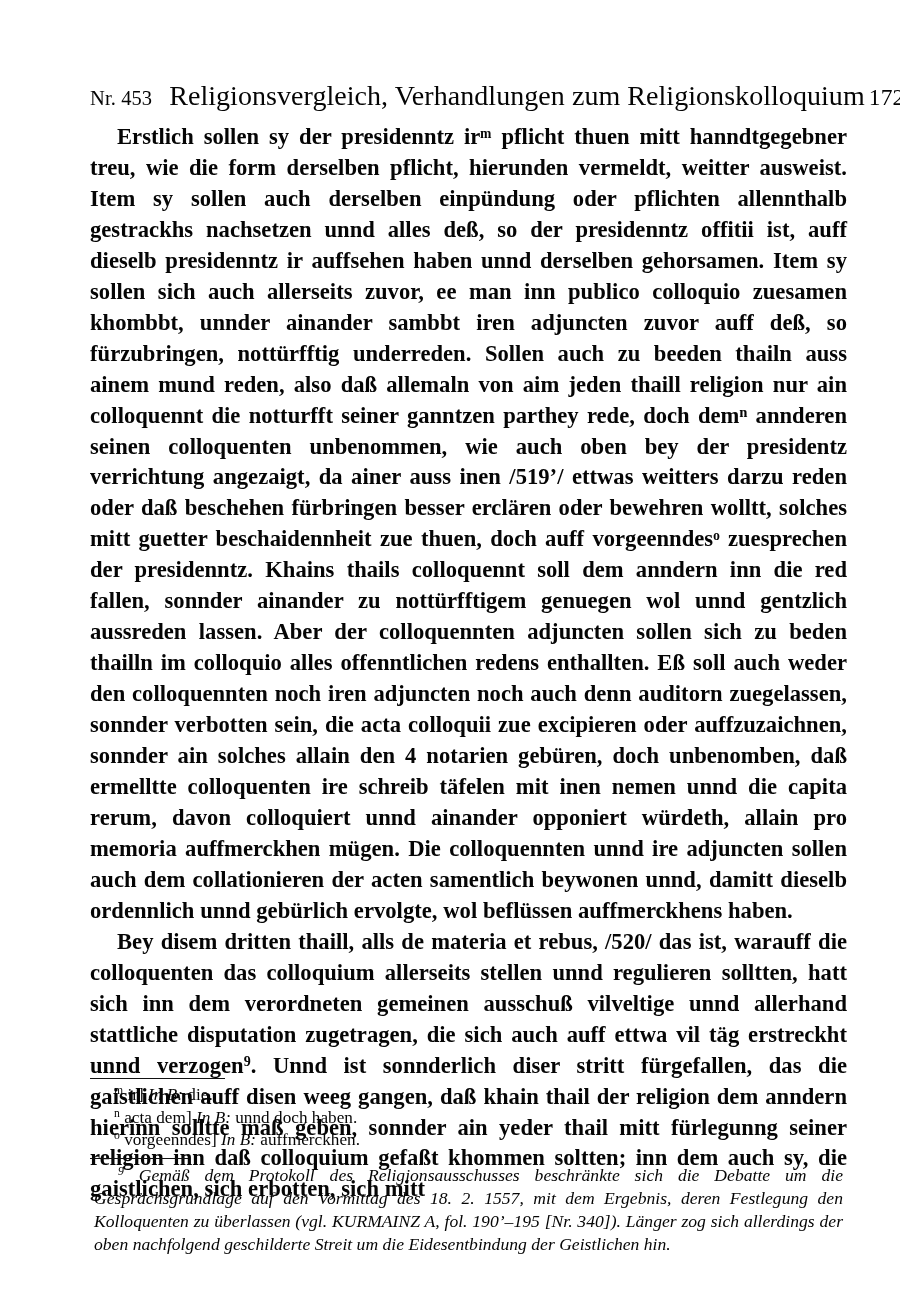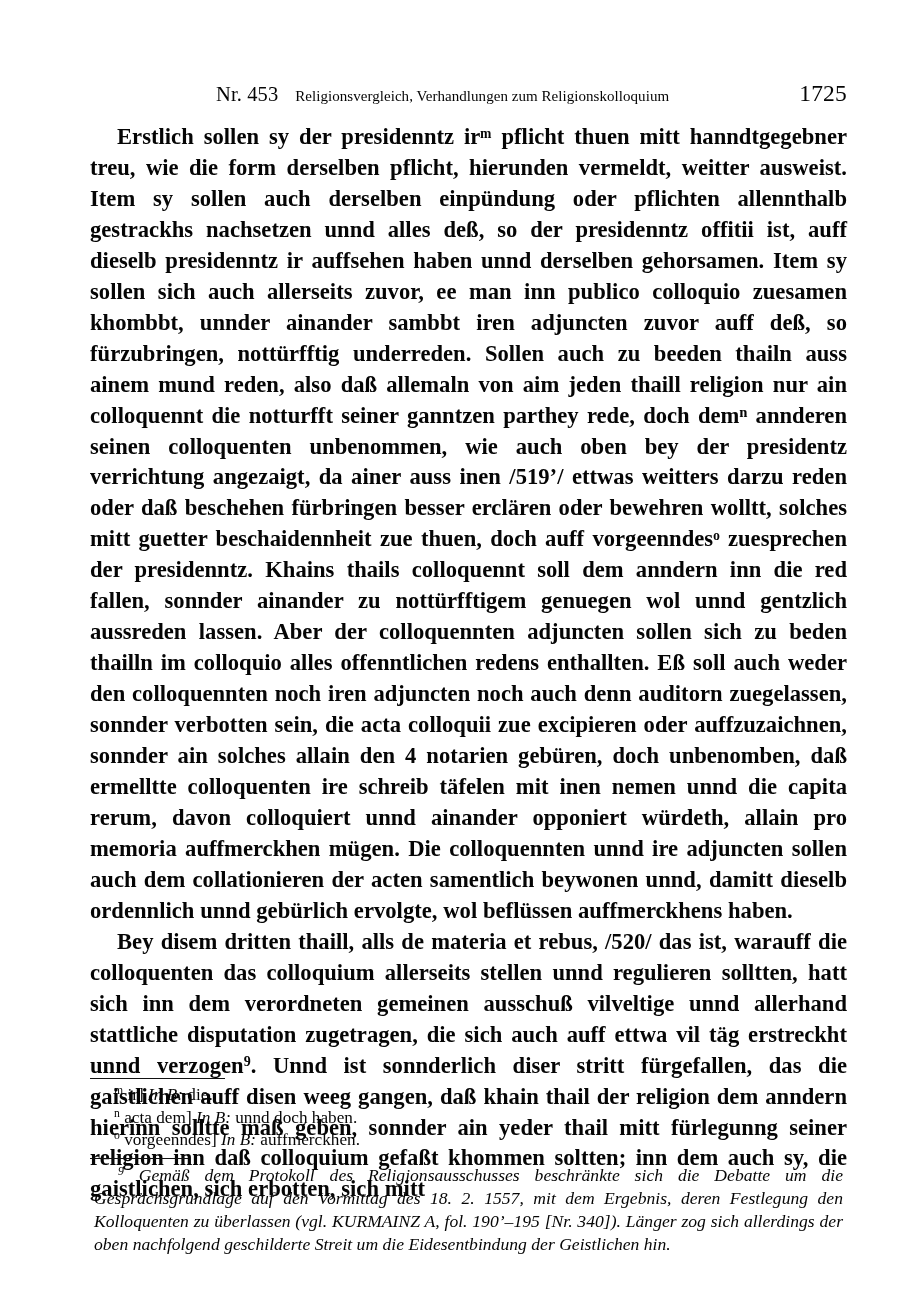--- a/index.html
+++ b/index.html
@@ -43,21 +43,21 @@
   .rh-number {
     font-size: 20.5px;
     letter-spacing: 0.1px;
     white-space: nowrap;
   }
   .rh-sep {
     display: inline-block;
     width: 17px;
   }
   .rh-title {
-    font-size: 15px;
+    font-size: 28px;
     letter-spacing: 0.05px;
     white-space: nowrap;
   }
   .folio {
     font-size: 23.5px;
     white-space: nowrap;
     margin-left: auto;
     letter-spacing: 0.2px;
   }
 

